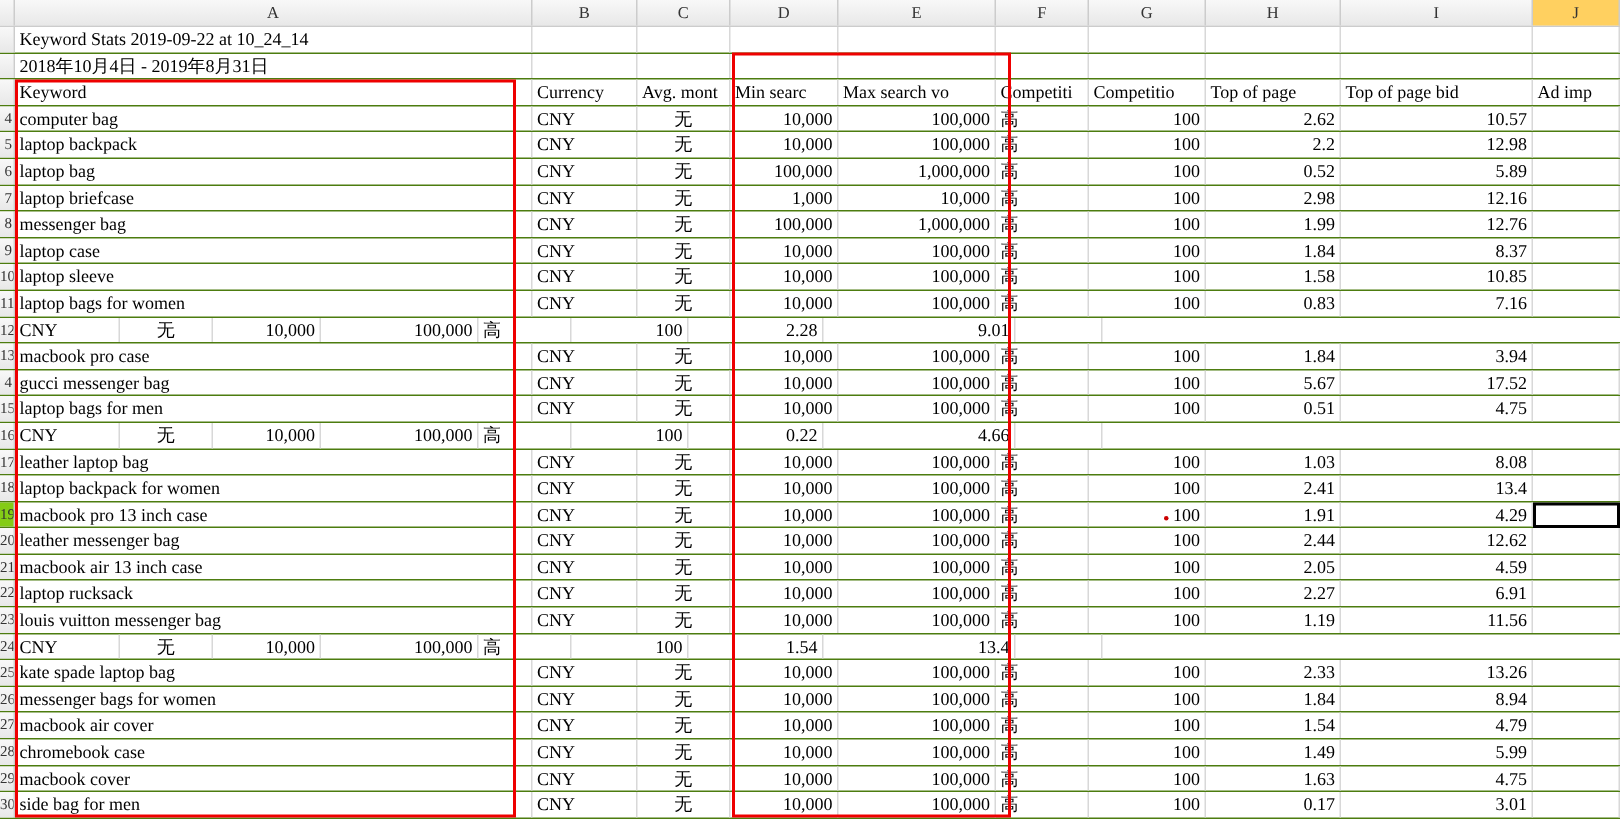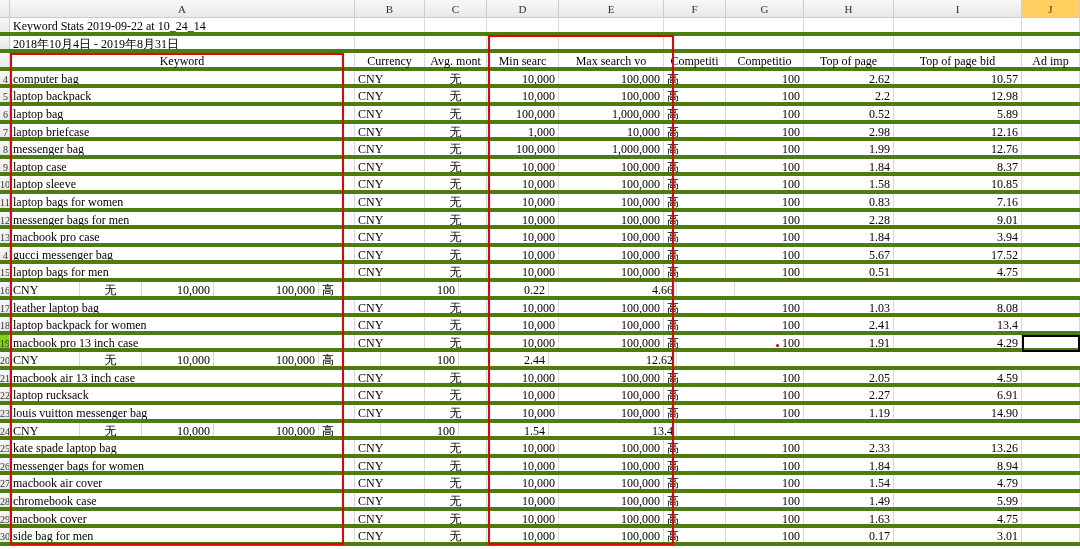--- a/index.html
+++ b/index.html
@@ -37,21 +37,21 @@
     .col-hdr.selected {
       background: #ffd060;
     }
     .grid {
       display: flex;
       flex-direction: column;
     }
     .row {
       display: flex;
       height: 17.6px;
-      border-bottom: 4px solid #4d7c0f;
+      border-bottom: 1px solid #4d7c0f;
     }
     .row-label {
       width: 10px;
       border-right: 1px solid #ccc;
       background: linear-gradient(#f8f8f8, #e8e8e8);
       font-size: 10px;
       line-height: 17px;
       text-align: right;
       padding-right: 1px;
       overflow: hidden;
@@ -115,21 +115,20 @@
     .red-dot {
       position: absolute;
       width: 3px;
       height: 3px;
       background: #c00;
       border-radius: 50%;
       pointer-events: none;
     }
     .header-row .cell {
       overflow: visible;
-      text-align: center;
     }
   </style>
 </head>
 <body>
 
 <div class="col-headers">
   <div class="row-hdr-spacer"></div>
   <div class="col-hdr col-A">A</div>
   <div class="col-hdr col-B">B</div>
   <div class="col-hdr col-C">C</div>
@@ -285,21 +284,20 @@
       <div class="cell col-D num">10,000</div>
       <div class="cell col-E num">100,000</div>
       <div class="cell col-F">高</div>
       <div class="cell col-G num">100</div>
       <div class="cell col-H num">0.83</div>
       <div class="cell col-I num">7.16</div>
       <div class="cell col-J"></div>
     </div>
     <div class="row">
       <div class="row-label">12</div>
-      <div class="cell col-A">messenger bags for men</div>
       <div class="cell col-B">CNY</div>
       <div class="cell col-C ctr">无</div>
       <div class="cell col-D num">10,000</div>
       <div class="cell col-E num">100,000</div>
       <div class="cell col-F">高</div>
       <div class="cell col-G num">100</div>
       <div class="cell col-H num">2.28</div>
       <div class="cell col-I num">9.01</div>
       <div class="cell col-J"></div>
     </div>
@@ -388,20 +386,21 @@
       <div class="cell col-D num">10,000</div>
       <div class="cell col-E num">100,000</div>
       <div class="cell col-F">高</div>
       <div class="cell col-G num">100</div>
       <div class="cell col-H num">1.91</div>
       <div class="cell col-I num">4.29</div>
       <div class="cell col-J"></div>
     </div>
     <div class="row">
       <div class="row-label">20</div>
+      <div class="cell col-A">leather messenger bag</div>
       <div class="cell col-B">CNY</div>
       <div class="cell col-C ctr">无</div>
       <div class="cell col-D num">10,000</div>
       <div class="cell col-E num">100,000</div>
       <div class="cell col-F">高</div>
       <div class="cell col-G num">100</div>
       <div class="cell col-H num">2.44</div>
       <div class="cell col-I num">12.62</div>
       <div class="cell col-J"></div>
     </div>
@@ -434,21 +433,21 @@
     <div class="row">
       <div class="row-label">23</div>
       <div class="cell col-A">louis vuitton messenger bag</div>
       <div class="cell col-B">CNY</div>
       <div class="cell col-C ctr">无</div>
       <div class="cell col-D num">10,000</div>
       <div class="cell col-E num">100,000</div>
       <div class="cell col-F">高</div>
       <div class="cell col-G num">100</div>
       <div class="cell col-H num">1.19</div>
-      <div class="cell col-I num">14.90</div>
+      <div class="cell col-I num">11.56</div>
       <div class="cell col-J"></div>
     </div>
     <div class="row">
       <div class="row-label">24</div>
       <div class="cell col-B">CNY</div>
       <div class="cell col-C ctr">无</div>
       <div class="cell col-D num">10,000</div>
       <div class="cell col-E num">100,000</div>
       <div class="cell col-F">高</div>
       <div class="cell col-G num">100</div>

